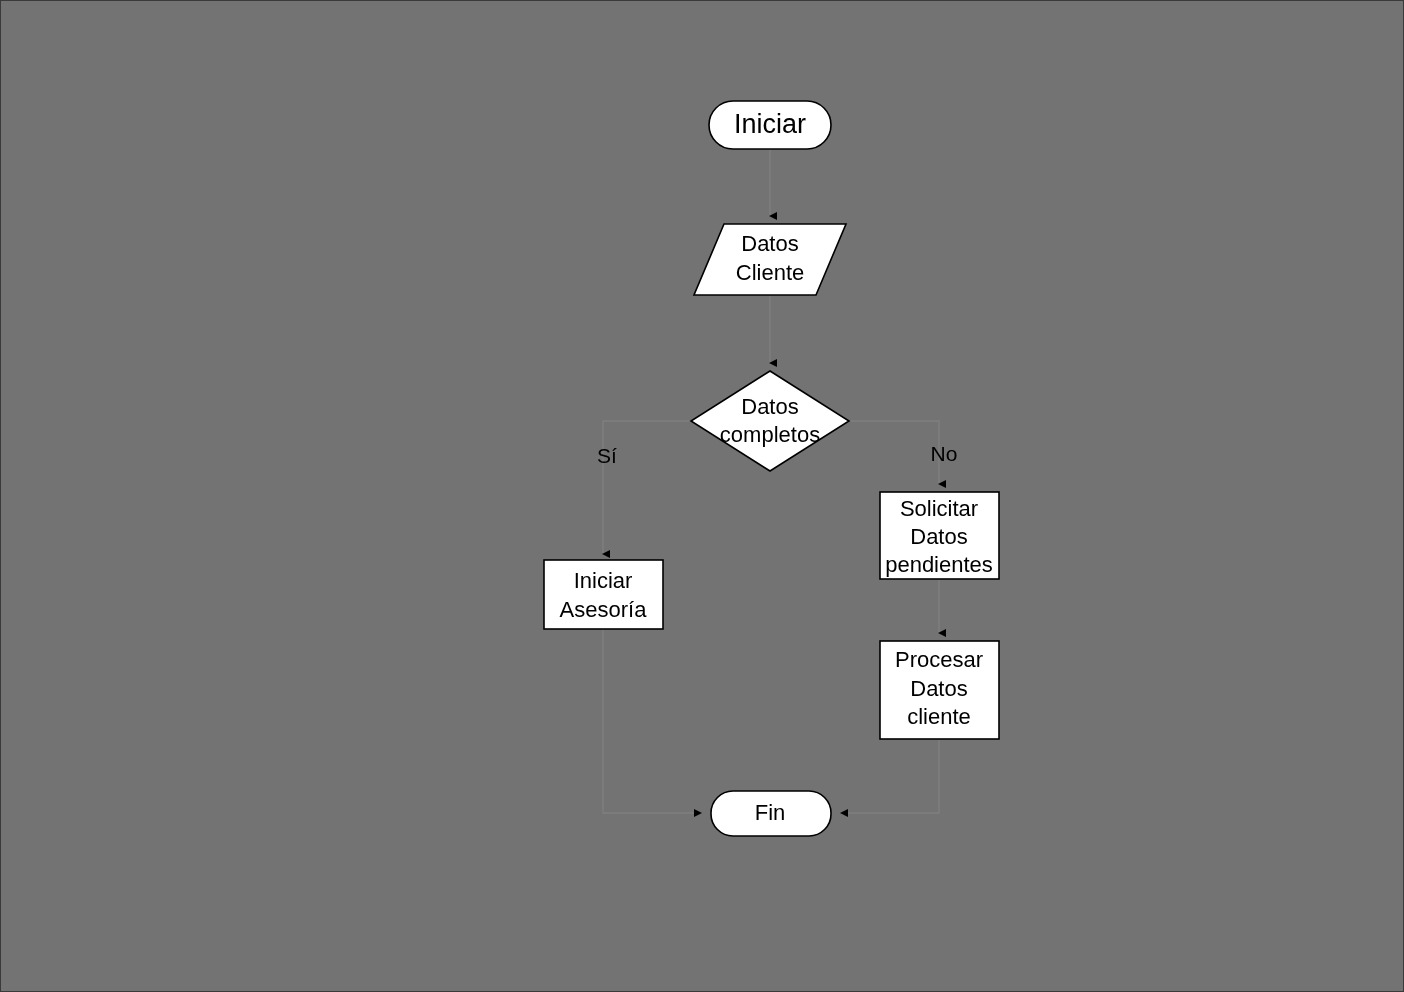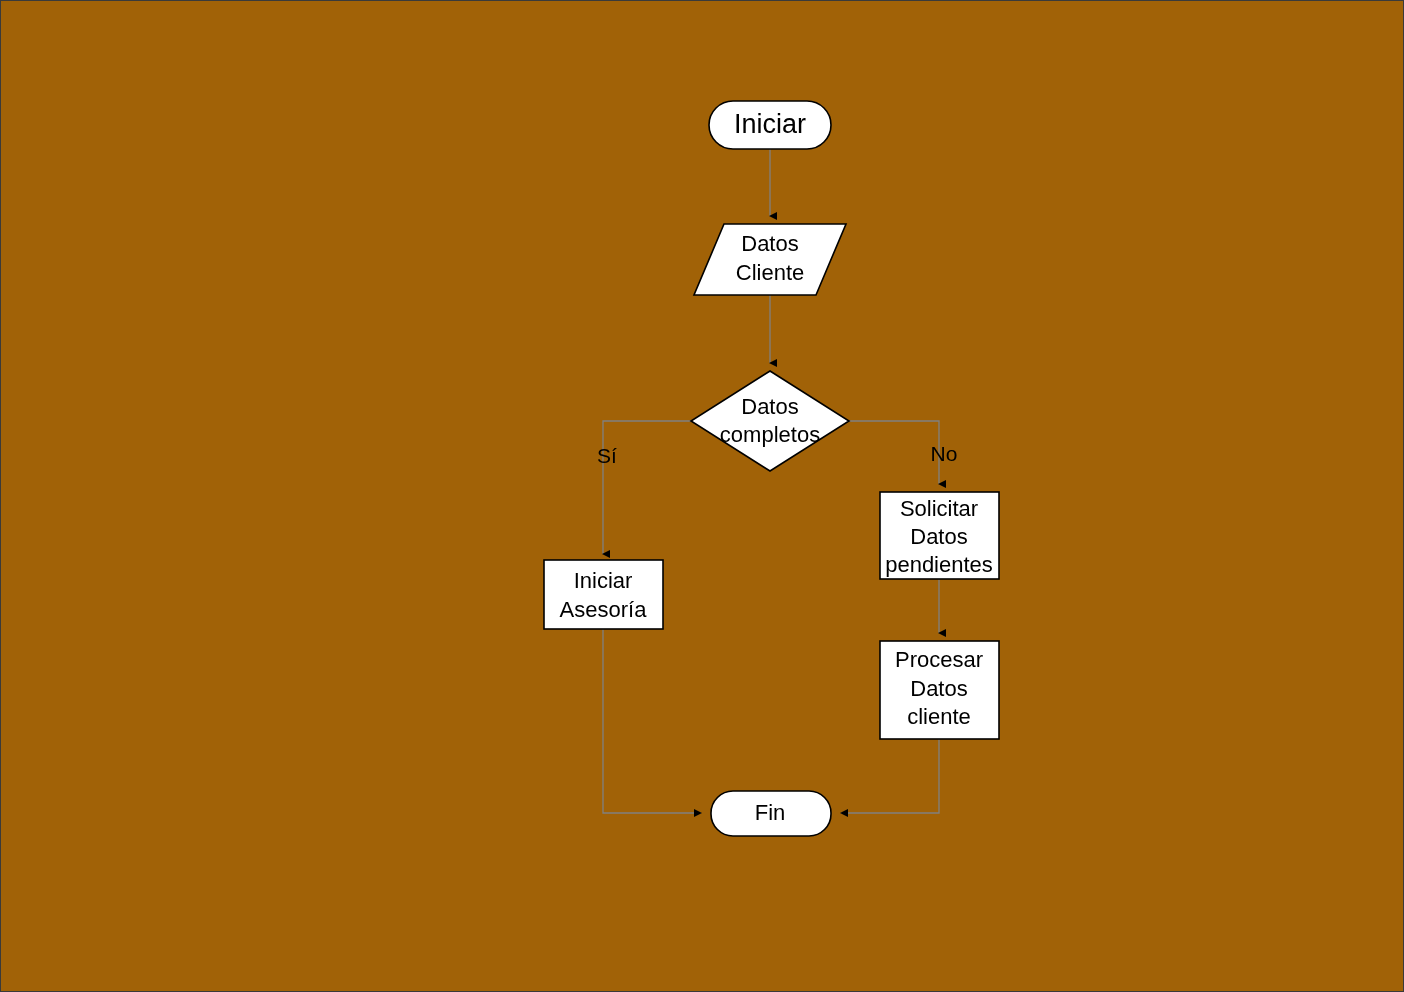--- a/index.html
+++ b/index.html
@@ -4,21 +4,21 @@
 <style>
   html, body {
     margin: 0;
     padding: 0;
     background: #ffffff;
   }
   #page {
     position: relative;
     width: 1404px;
     height: 992px;
-    background: #a16207;
+    background: #737373;
     border: 1px solid #3a3a3a;
     box-sizing: border-box;
     overflow: hidden;
     font-family: "Liberation Sans", sans-serif;
   }
   #flow-svg {
     position: absolute;
     left: 0;
     top: 0;
     width: 1404px;

